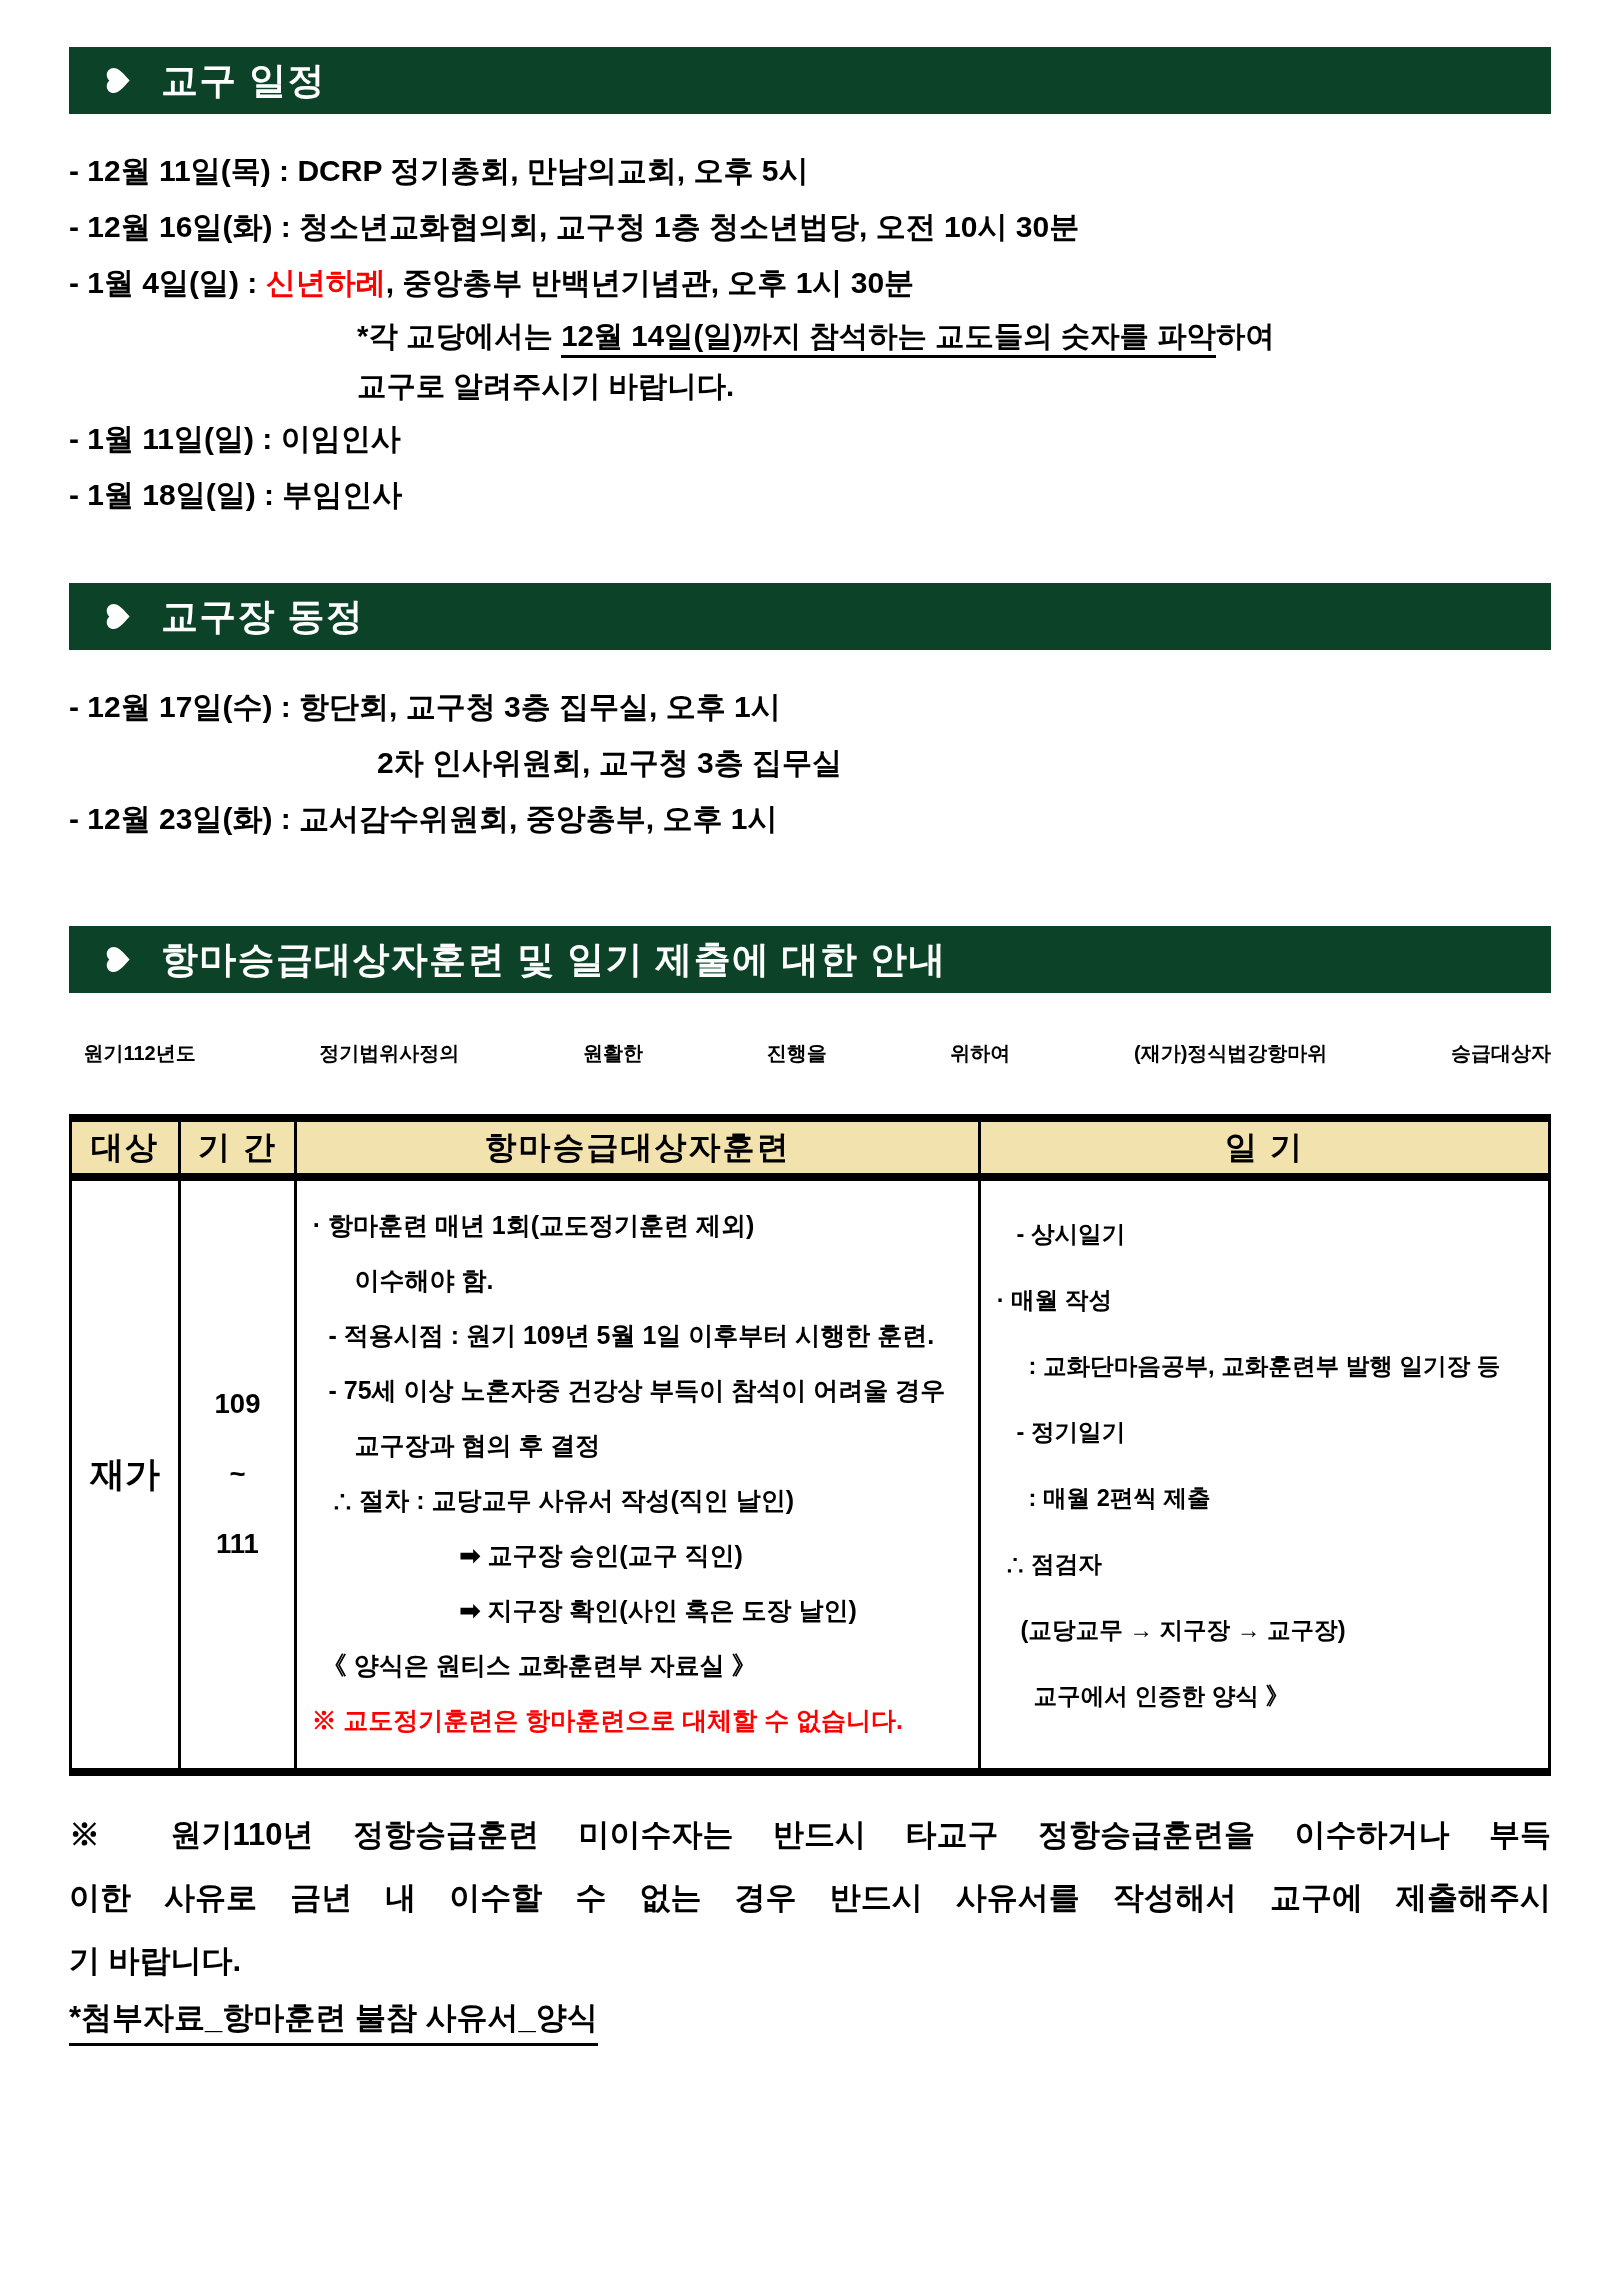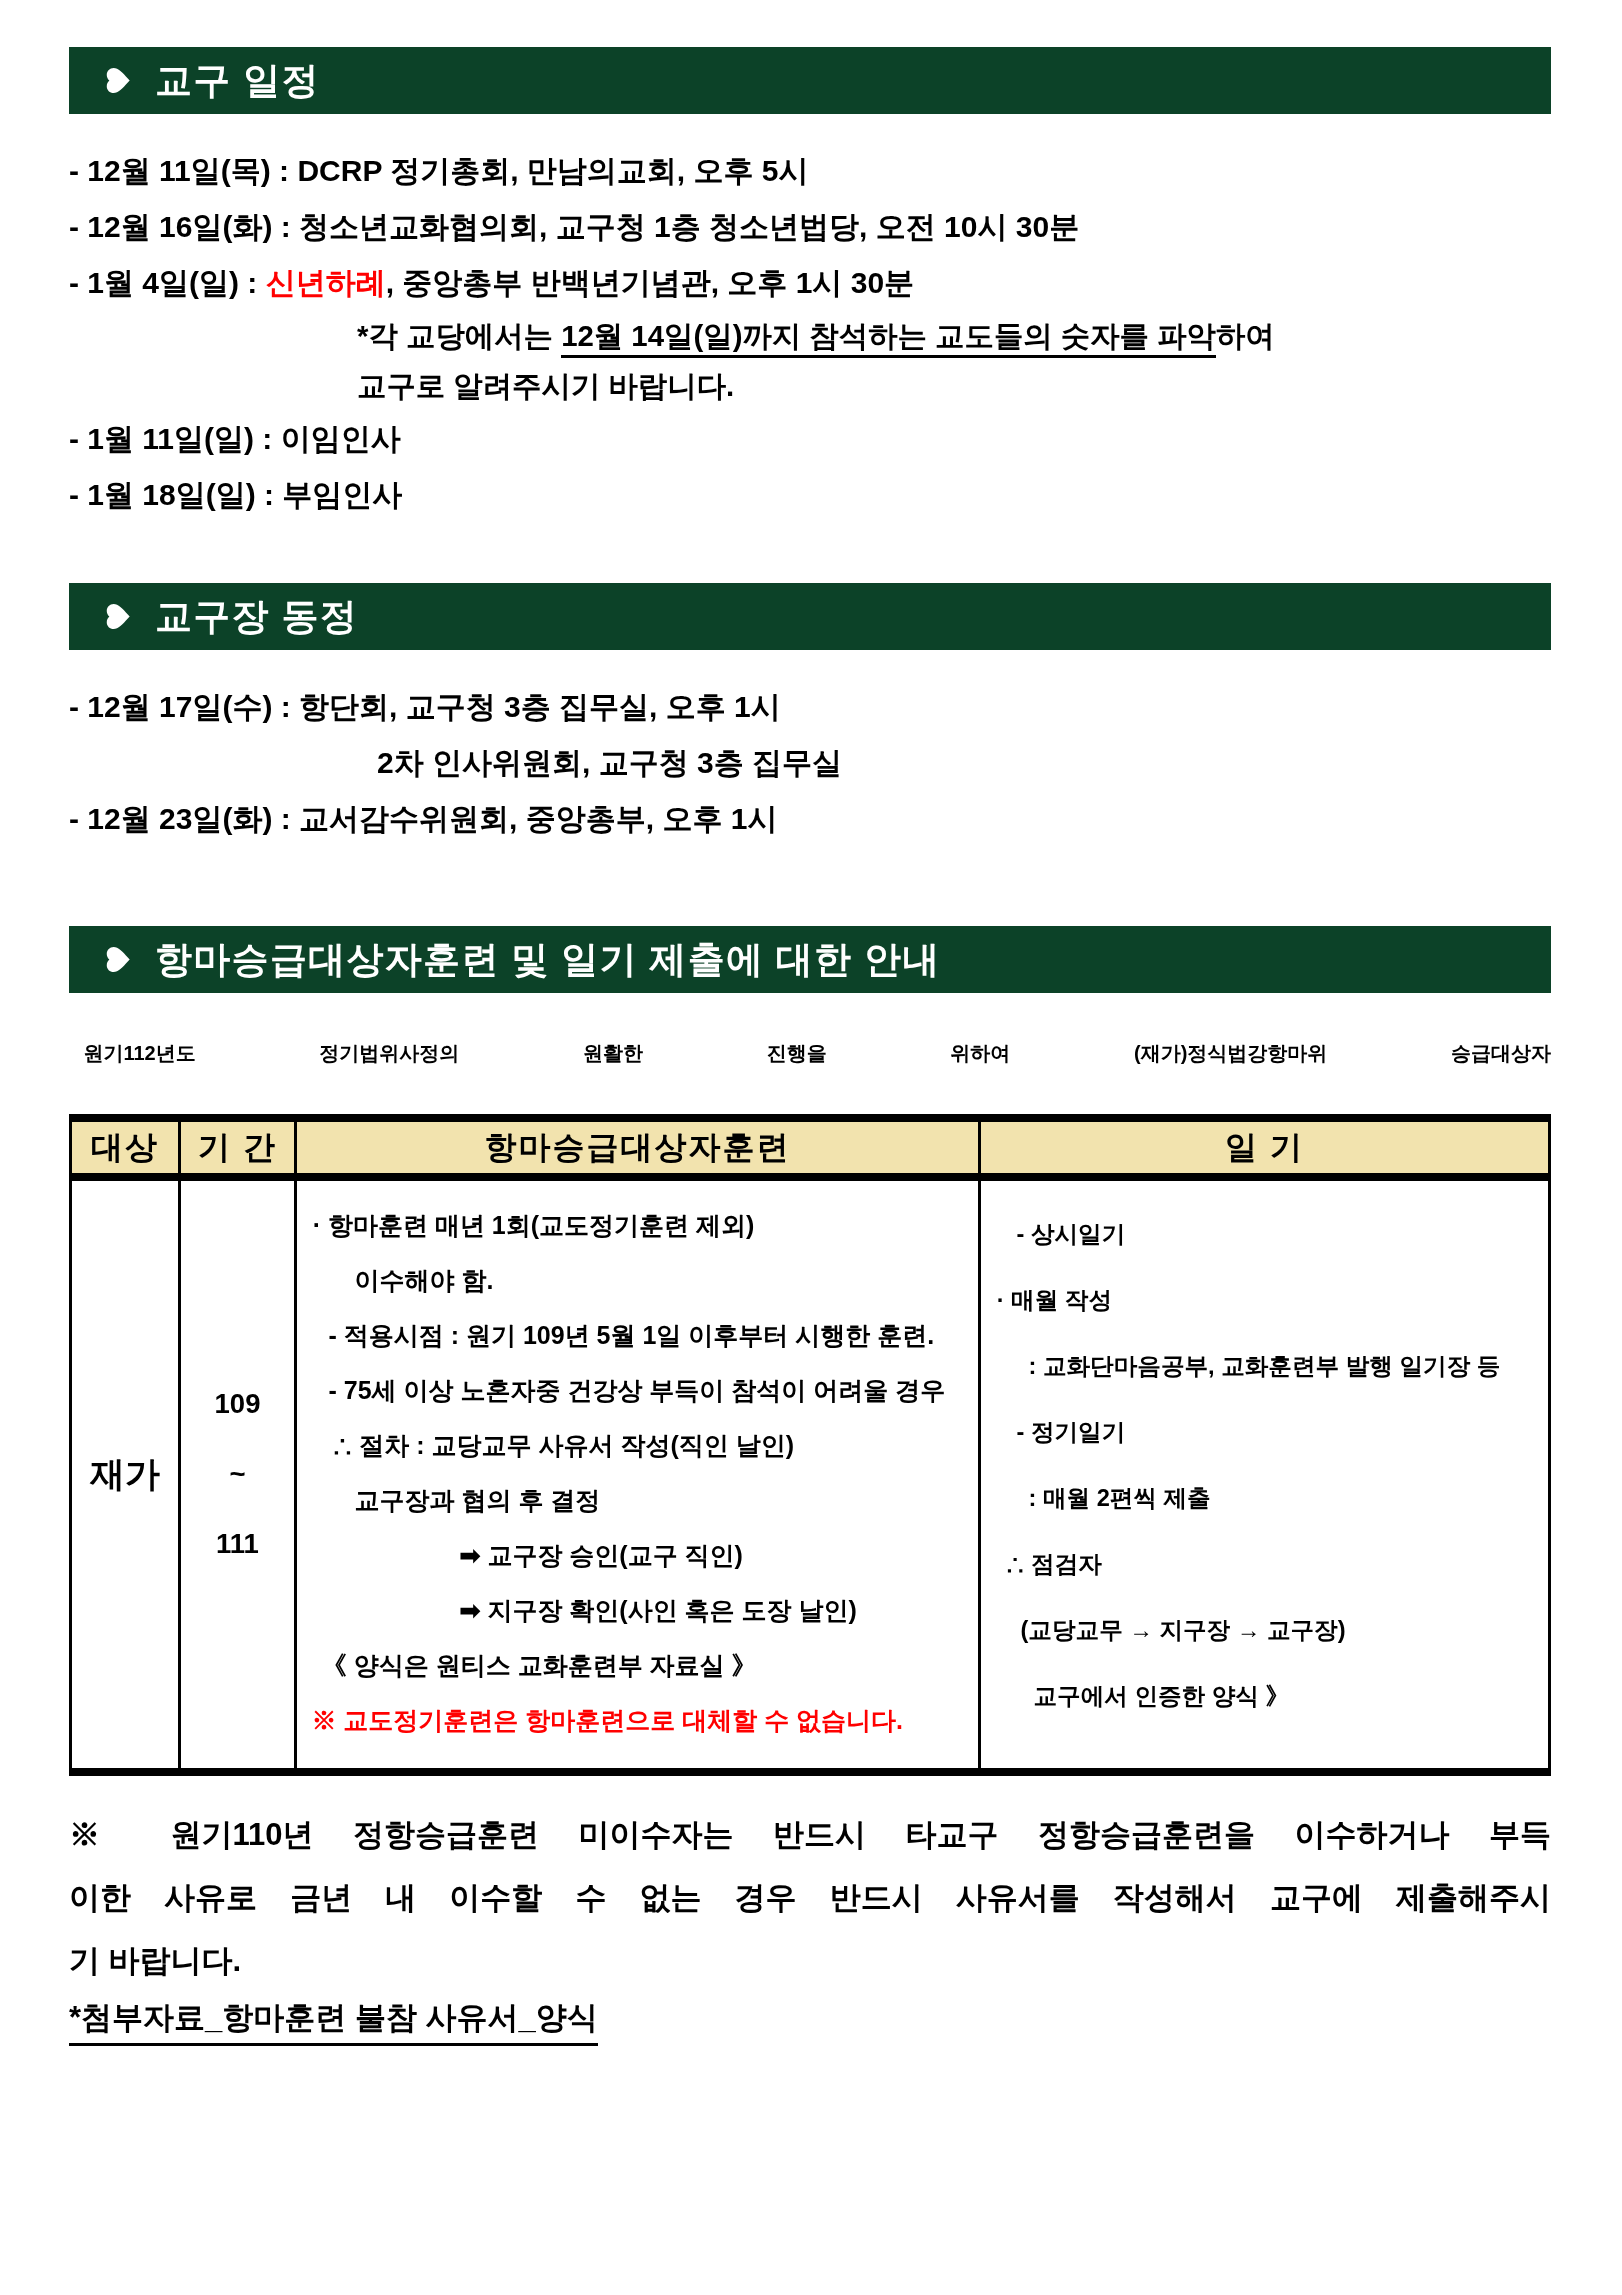--- a/index.html
+++ b/index.html
@@ -5,21 +5,21 @@
   :root{
     --green:#0c4228; --beige:#f2e3ae; --red:#ff0000; --ink:#000000; --paper:#ffffff;
   }
   *{box-sizing:border-box; margin:0; padding:0;}
   html,body{width:1623px; height:2295px; background:var(--paper);}
   body{font-family:"Liberation Sans", sans-serif; font-weight:700; color:var(--ink);}
   .content{padding:0 72px 0 69px;}
 
   
   .bar{height:67px; background:var(--green); display:flex; align-items:center; padding-left:34px;}
-  .bar-title{color:#ffffff; font-size:37px; letter-spacing:1.3px; margin-left:22px; white-space:nowrap;}
+  .bar-title{color:#ffffff; font-size:37px; letter-spacing:1.3px; margin-left:28px; white-space:nowrap;}
   .heart-icon{width:30px; height:33px; display:inline-flex; transform:rotate(-90deg); flex:0 0 auto;}
   .heart-icon svg{width:100%; height:100%; fill:#ffffff;}
   .bar1{margin-top:47px;}
   .bar2{margin-top:60px;}
   .bar3{margin-top:79px;}
 
   
   .list{margin-top:29px; font-size:30px;}
   .list .li{line-height:56px; white-space:nowrap;}
   .red{color:var(--red);}
@@ -122,22 +122,22 @@
       <span>109</span>
       <span>~</span>
       <span>111</span>
     </div>
 
     <div class="td td-training vline">
       <div class="t-line ti0">· 항마훈련 매년 1회(교도정기훈련 제외)</div>
       <div class="t-line ti2">이수해야 함.</div>
       <div class="t-line ti1">- 적용시점 : 원기 109년 5월 1일 이후부터 시행한 훈련.</div>
       <div class="t-line ti1">- 75세 이상 노혼자중 건강상 부득이 참석이 어려울 경우</div>
+      <div class="t-line ti2">교구장과 협의 후 결정</div>
       <div class="t-line tproc">∴ 절차 : 교당교무 사유서 작성(직인 날인)</div>
-      <div class="t-line ti2">교구장과 협의 후 결정</div>
       <div class="t-line tarrow">➡ 교구장 승인(교구 직인)</div>
       <div class="t-line tarrow">➡ 지구장 확인(사인 혹은 도장 날인)</div>
       <div class="t-line tbook">《 양식은 원티스 교화훈련부 자료실 》</div>
       <div class="t-line twarn">※ 교도정기훈련은 항마훈련으로 대체할 수 없습니다.</div>
     </div>
 
     <div class="td td-diary vline">
       <div class="d-line di1">- 상시일기</div>
       <div class="d-line di0">· 매월 작성</div>
       <div class="d-line di2">: 교화단마음공부, 교화훈련부 발행 일기장 등</div>

